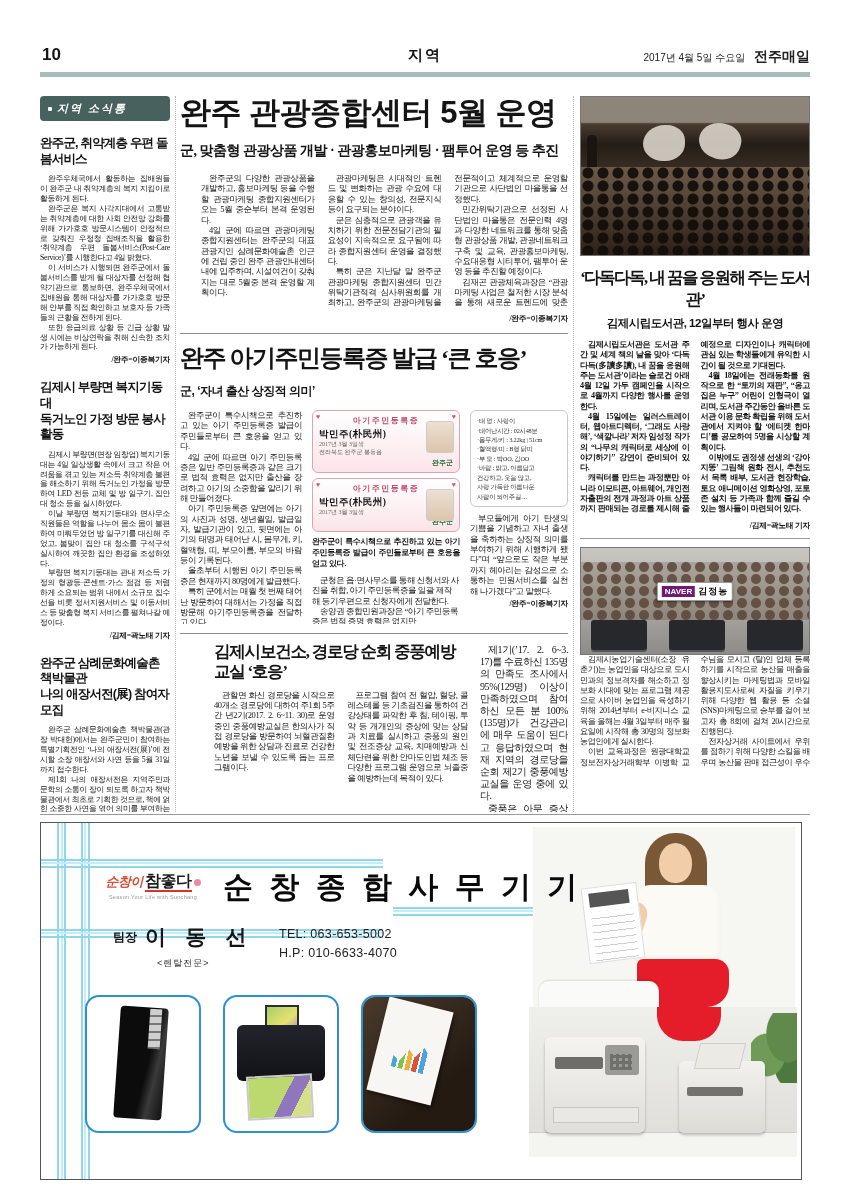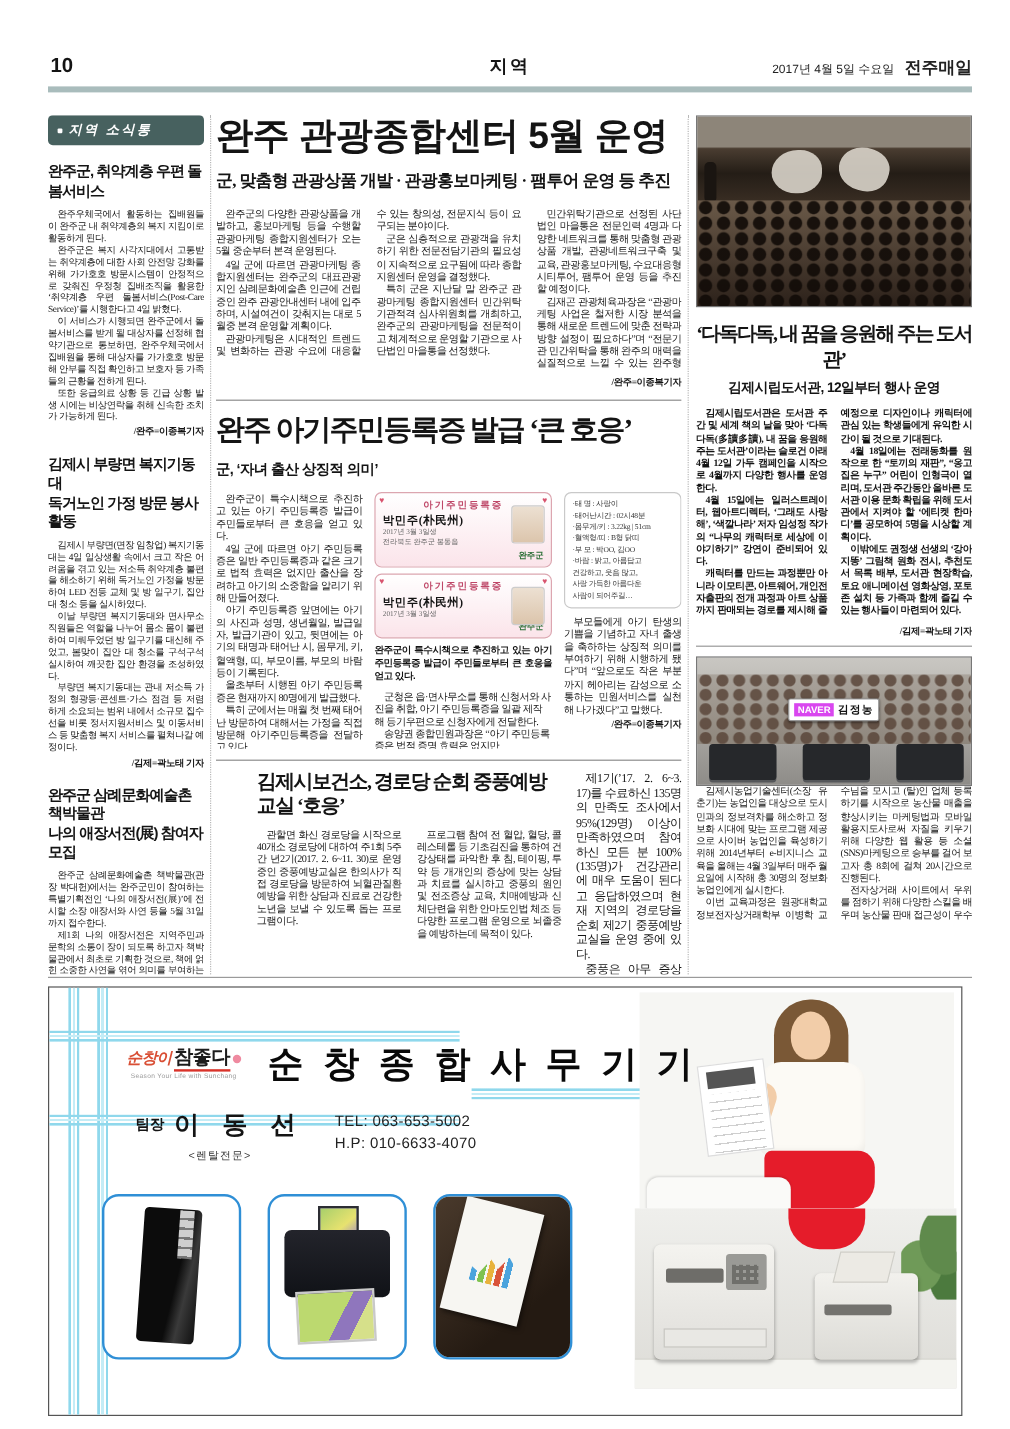--- a/index.html
+++ b/index.html
@@ -22,21 +22,21 @@
   .l-art{margin-top:15px;}
   .l-head{font:700 12.5px "Liberation Sans",sans-serif;line-height:1.25;letter-spacing:-0.8px;margin:4px 0 7px;}
   .l-body p{font-size:7.8px;line-height:1.27;letter-spacing:-0.3px;text-align:justify;text-indent:8px;margin:0;}
   .byline{text-align:right;font-size:7.8px;font-weight:700;margin-top:2px;letter-spacing:-0.3px;}
   
   .mid{position:absolute;left:180px;top:96px;width:388px;height:716px;overflow:hidden;}
   .a1-head{font:900 31px "Liberation Sans",sans-serif;letter-spacing:-0.5px;line-height:1.1;}
   .a1-sub{font:700 14px "Liberation Serif",serif;letter-spacing:-0.5px;margin-top:12px;}
   .colbody{column-gap:13px;text-align:justify;overflow:hidden;}
   .colbody p{font-size:8.5px;line-height:1.22;letter-spacing:-0.4px;text-indent:8px;margin:0;}
-  .a1-body{margin-top:13px;height:138px;column-count:3;}
+  .a1-body{margin-top:13px;height:138px;column-count:3;margin-left:21px;}
   .midhr{border:none;border-top:1px solid #8d8d8d;margin:9px 0 8px;}
   .a2-head{font:900 24px "Liberation Serif",serif;letter-spacing:-1.5px;}
   .a2-sub{font:700 12px "Liberation Sans",sans-serif;letter-spacing:-0.5px;margin-top:9px;}
   .a2-grid{display:flex;gap:10px;margin-top:10px;height:214px;overflow:hidden;}
   .a2c1{width:122px;flex:none;text-align:justify;}
   .a2c1 p,.a2cont p,.a2c3 p{font-size:8.5px;line-height:1.22;letter-spacing:-0.4px;text-indent:8px;margin:0;}
   .a2c2{width:148px;flex:none;}
   .a2c3{flex:1;text-align:justify;}
   .card{position:relative;border:1px solid #dca6b0;border-radius:6px;background:linear-gradient(180deg,#ffffff,#fbe4ea);padding:4px 6px;margin-bottom:5px;min-height:44px;}
   .card .heart{position:absolute;top:2px;font-size:7px;color:#d8536e;}
@@ -68,21 +68,21 @@
   .r-head{font:800 16.5px "Liberation Serif",serif;text-align:center;letter-spacing:-1.5px;margin:11px 0 5px;}
   .r-sub{font:700 11.5px "Liberation Sans",sans-serif;text-align:center;letter-spacing:-0.5px;}
   .r-body{margin-top:9px;column-count:2;column-gap:11px;height:178px;overflow:hidden;text-align:justify;}
   .r-body p{font-size:8.2px;line-height:1.25;letter-spacing:-0.4px;text-indent:8px;margin:0;font-weight:bold;}
   .rhr{border:none;border-top:1px solid #999;margin:7px 0 8px;}
   .photo2{height:106px;background:linear-gradient(180deg,#c9c7c2 0%,#b3b1ad 40%,#8e8c88 100%);}
   .p2-crowd{position:absolute;left:0;right:0;top:14px;height:58px;
     background:radial-gradient(circle at 7px 5px, rgba(90,70,58,.85) 4.5px, rgba(0,0,0,0) 5.5px),linear-gradient(180deg,#aaa49c,#8e867c);
     background-size:14px 12px,100% 100%;}
   .p2-banner{position:absolute;left:50%;top:34px;transform:translateX(-50%);background:#fff;border:1px solid #999;border-radius:2px;padding:2px 4px;display:flex;gap:3px;align-items:center;box-shadow:0 1px 2px rgba(0,0,0,.4);}
-  .p2-naver{background:#d946ef;color:#fff;font:800 8px "Liberation Sans",sans-serif;padding:1px 3px;letter-spacing:0;}
+  .p2-naver{background:#701a75;color:#fff;font:800 8px "Liberation Sans",sans-serif;padding:1px 3px;letter-spacing:0;}
   .p2-bannertxt{font:800 9px "Liberation Sans",sans-serif;color:#111;letter-spacing:1px;}
   .p2-mon{position:absolute;bottom:4px;width:56px;height:30px;background:#26282b;border-radius:3px;box-shadow:0 2px 0 #55575a;}
   .r2-head{font:800 14.5px "Liberation Serif",serif;letter-spacing:-1px;margin:10px 0 7px;}
   .r2-body{column-count:2;column-gap:11px;height:122px;overflow:hidden;text-align:justify;}
   .r2-body p{font-size:8.2px;line-height:1.25;letter-spacing:-0.4px;text-indent:8px;margin:0;}
   
   .ad{position:absolute;left:40px;top:822px;width:760px;height:356px;border:1.5px solid #555;background:#fff;overflow:hidden;}
   .stripe-h,.stripe-v{position:absolute;z-index:0;}
   .stripe-h{height:9px;background:linear-gradient(180deg,#8fd8ec 0 2px,transparent 2px 3.5px,#c4ecf6 3.5px 5.5px,transparent 5.5px 7px,#8fd8ec 7px 9px);}
   .stripe-v{width:9px;background:linear-gradient(90deg,#8fd8ec 0 2px,transparent 2px 3.5px,#c4ecf6 3.5px 5.5px,transparent 5.5px 7px,#8fd8ec 7px 9px);}

